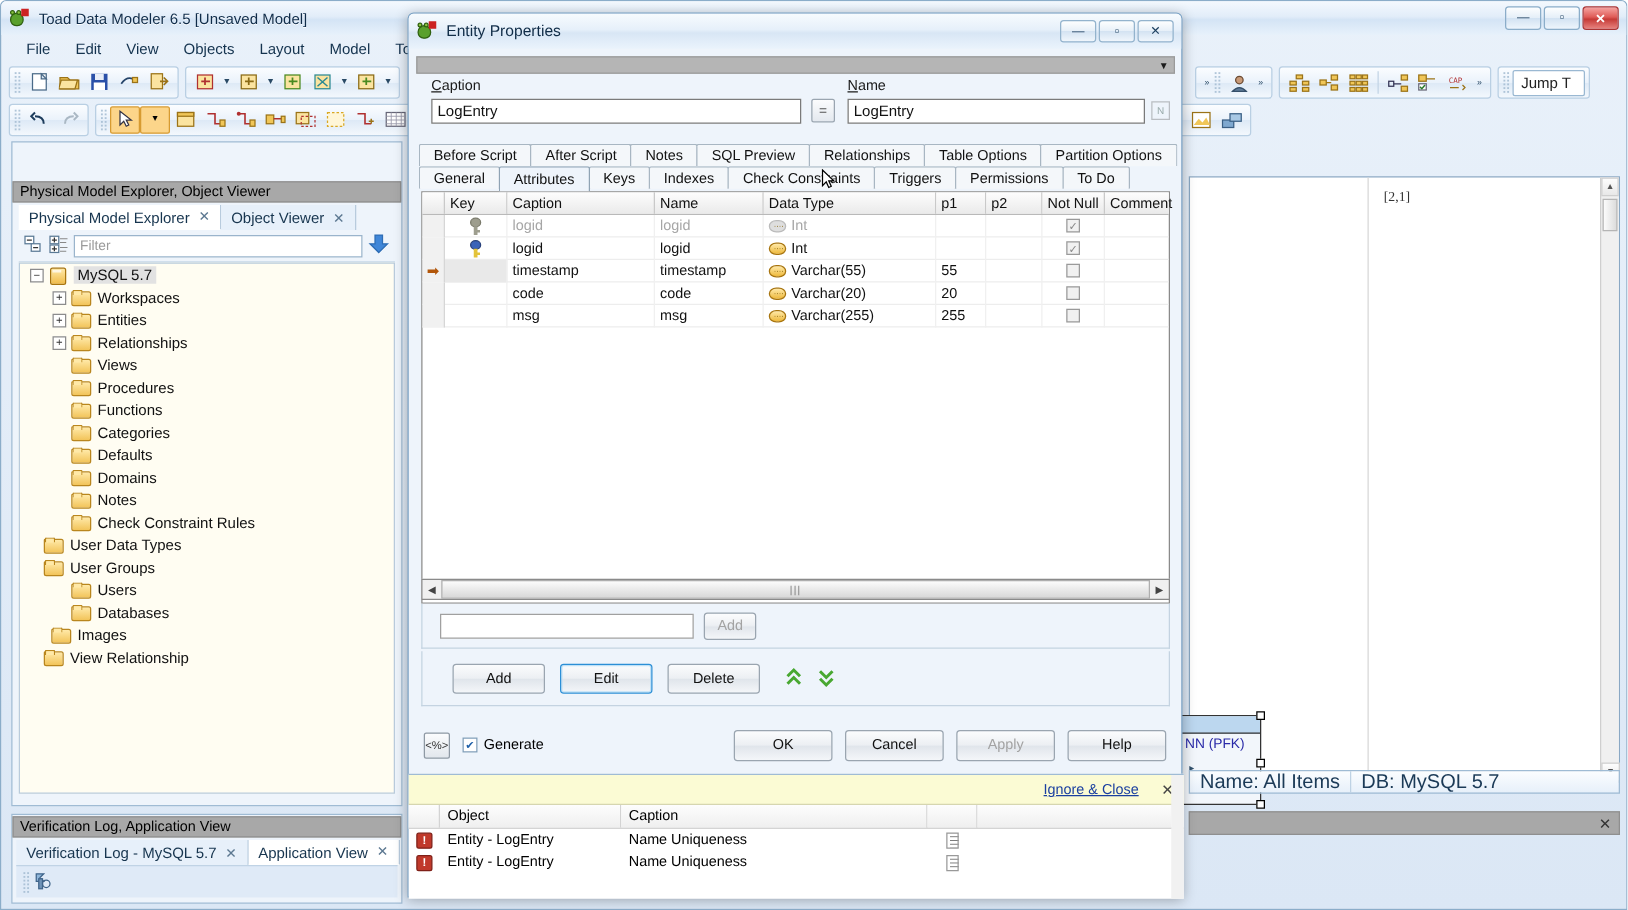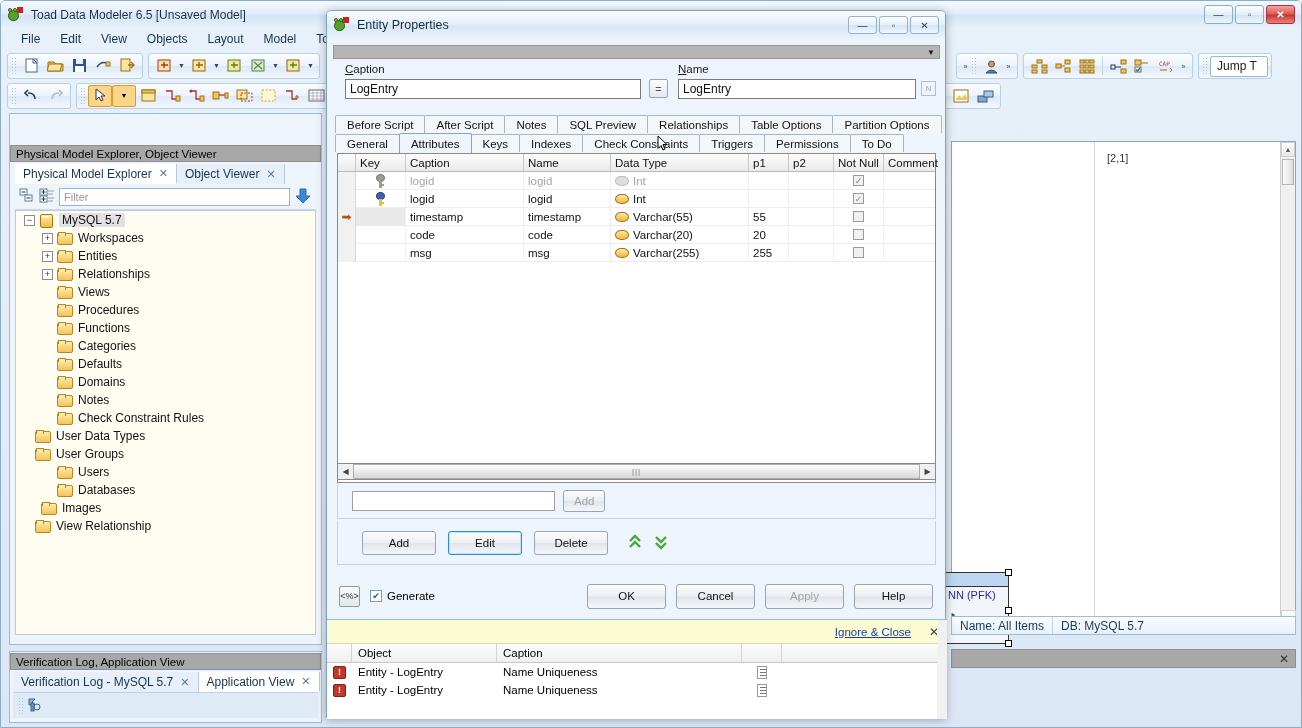--- a/index.html
+++ b/index.html
@@ -188,42 +188,42 @@
     position:absolute; left:12px; top:691px; width:305px; height:26px;
     background:#dfeaf7; border-top:1px solid #c0d3e5; display:flex; align-items:center; padding-left:5px;
   }
 
   
   .canvas-area {
     position:absolute; left:950px; top:140px; width:345px; height:485px;
     background:#fff; border:1px solid #8aa8c4;
   }
   .canvas-page-line { position:absolute; left:142px; top:0; width:1px; height:100%; background:#d8d8d8; }
-  .canvas-coord { position:absolute; left:155px; top:10px; font-size:11px; color:#333; }
+  .canvas-coord { position:absolute; left:155px; top:10px; font-size:11px; color:#333;font-family:Liberation Serif, serif; }
   .entity-box {
     position:absolute; left:-8px; top:430px; width:65px; height:72px;
     background:#f2f6fb; border:1px solid #333;
   }
   .entity-box .hdr { height:14px; background:#bcd7ef; border-bottom:1px solid #333; }
   .entity-box .row { font-size:11px; color:#2a2aa8; padding:2px 3px; white-space:nowrap; }
   .handle {
     position:absolute; width:7px; height:7px; background:#fff; border:1px solid #000;
   }
   .canvas-vscroll {
     position:absolute; right:0; top:0; width:15px; height:100%;
     background:#f0f0f0; border-left:1px solid #cfcfcf;
   }
   .vs-arrow { height:15px; display:flex; align-items:center; justify-content:center; font-size:7px; color:#555;
     background:linear-gradient(180deg,#fdfdfd,#e8e8e8); border:1px solid #cfcfcf; }
   .vs-thumb { position:absolute; top:17px; left:1px; width:12px; height:26px;
     background:linear-gradient(90deg,#fcfcfc,#dcdcdc); border:1px solid #b5b5b5; }
   .canvas-status {
     position:absolute; left:950px; top:615px; width:345px; height:19px;
     background:linear-gradient(180deg,#fbfdff,#e7f0fa); border:1px solid #9fbbd4;
-    display:flex; align-items:center; font-size:12px; color:#1b3a57;
+    display:flex; align-items:center; font-size:16px; color:#1b3a57;
   }
   .canvas-status .seg { padding:0 8px; border-right:1px solid #bed2e4; height:100%; display:flex; align-items:center; }
   .right-collapse {
     position:absolute; left:948px; top:607px; width:9px; height:13px;
     font-size:8px; color:#31506c; display:flex; align-items:center; justify-content:center;
   }
   .grey-bar {
     position:absolute; left:950px; top:648px; width:345px; height:19px;
     background:#a8a8a8; border:1px solid #8f8f8f; display:flex; align-items:center;
     justify-content:flex-end; padding-right:6px; font-size:12px; color:#333;
@@ -265,21 +265,21 @@
     position:absolute; width:19px; height:19px;
     background:linear-gradient(180deg,#fbfcfd,#e4e9ef); border:1px solid #9aa5b0;
     border-radius:2px; display:flex; align-items:center; justify-content:center;
     font-size:11px; color:#555;
   }
   .nbtn {
     position:absolute; width:15px; height:15px; border:1px solid #b9bdc2;
     display:flex; align-items:center; justify-content:center; font-size:8px; color:#9aa;
   }
 
-  .tabrow { position:absolute; left:8px; display:flex; align-items:center; }
+  .tabrow { position:absolute; left:8px; display:flex; align-items:flex-start; }
   .tabrow.r1 { top:104px; }
   .tabrow.r2 { top:122px; }
   .dtab {
     height:18px; padding:0 11px; font-size:11.5px; color:#111;
     background:#f4f7fa; border:1px solid #a8b6c2; border-bottom:none;
     display:flex; align-items:center; margin-right:-1px; border-radius:2px 2px 0 0;
   }
   .dtab.sel {
     background:#eef4fb; height:20px; font-weight:normal; border-color:#8fa3b4;
     position:relative; z-index:3;

